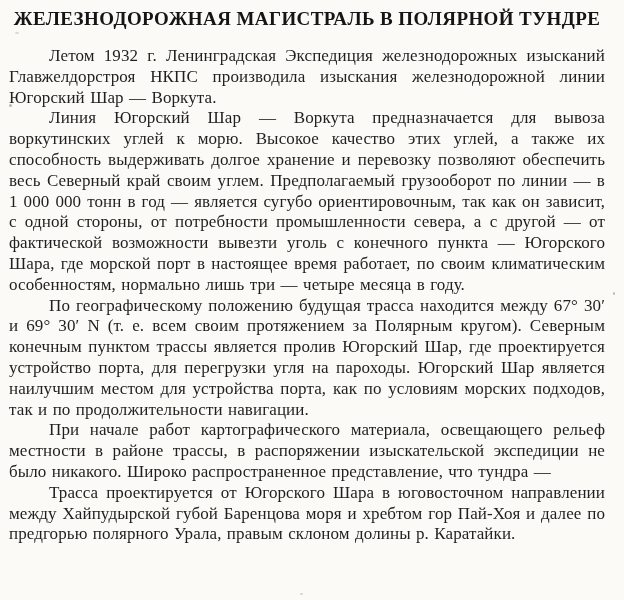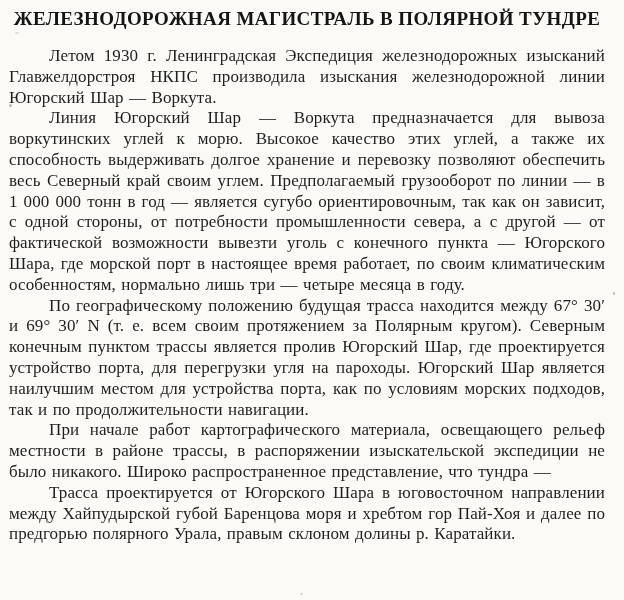--- a/index.html
+++ b/index.html
@@ -46,21 +46,21 @@
   .speck.s2 { left: 613px; top: 292px; width: 2px; height: 3px; }
   .speck.s3 { left: 300px; top: 593px; width: 3px; height: 2px; opacity: .6; }
   .speck.s4 { left: 15px; top: 32px; width: 4px; height: 2px; opacity: .5; }
 </style>
 </head>
 <body>
 
 <div class="page">
   <h1 class="title">ЖЕЛЕЗНОДОРОЖНАЯ МАГИСТРАЛЬ В ПОЛЯРНОЙ ТУНДРЕ</h1>
 
-  <p class="para">Летом 1930 г. Ленинградская Экспедиция железнодорожных изысканий Главжелдорстроя НКПС производила изыскания железнодорожной линии Югорский Шар — Воркута.</p>
+  <p class="para">Летом 1932 г. Ленинградская Экспедиция железнодорожных изысканий Главжелдорстроя НКПС производила изыскания железнодорожной линии Югорский Шар — Воркута.</p>
   <p class="para">Линия Югорский Шар — Воркута предназначается для вывоза воркутинских углей к морю. Высокое качество этих углей, а также их способность выдерживать долгое хранение и перевозку позволяют обеспечить весь Северный край своим углем. Предполагаемый грузооборот по линии — в 1&nbsp;000&nbsp;000 тонн в год — является сугубо ориентировочным, так как он зависит, с одной стороны, от потребности промышленности севера, а с другой — от фактической возможности вывезти уголь с конечного пункта — Югорского Шара, где морской порт в настоящее время работает, по своим климатическим особенностям, нормально лишь три — четыре месяца в году.</p>
   <p class="para">По географическому положению будущая трасса находится между 67° 30′ и 69° 30′ N (т. е. всем своим протяжением за Полярным кругом). Северным конечным пунктом трассы является пролив Югорский Шар, где проектируется устройство порта, для перегрузки угля на пароходы. Югорский Шар является наилучшим местом для устройства порта, как по условиям морских подходов, так и по продолжительности навигации.</p>
   <p class="para">При начале работ картографического материала, освещающего рельеф местности в районе трассы, в распоряжении изыскательской экспедиции не было никакого. Широко распространенное представление, что тундра —</p>
   <p class="para">Трасса проектируется от Югорского Шара в юговосточном направлении между Хайпудырской губой Баренцова моря и хребтом гор Пай-Хоя и далее по предгорью полярного Урала, правым склоном долины р. Каратайки.</p>
 
   <span class="speck s1"></span>
   <span class="speck s2"></span>
   <span class="speck s3"></span>
   <span class="speck s4"></span>
 </div>

